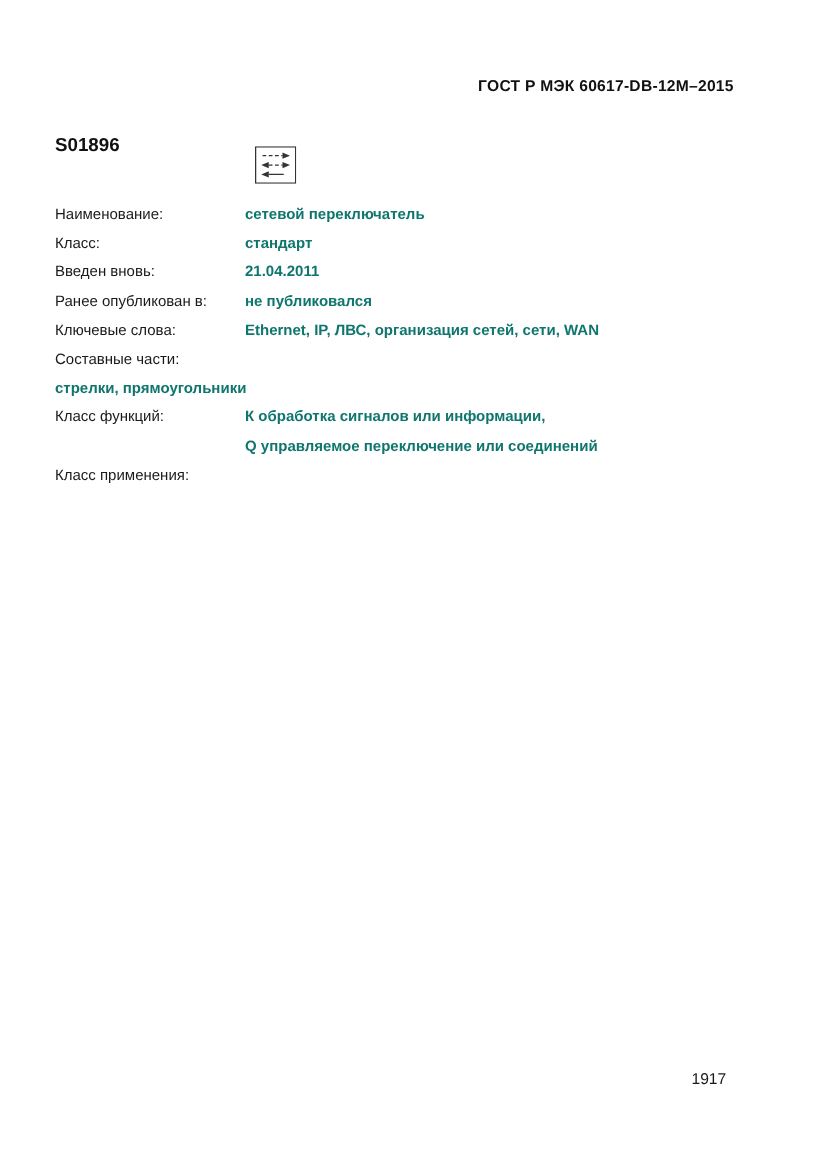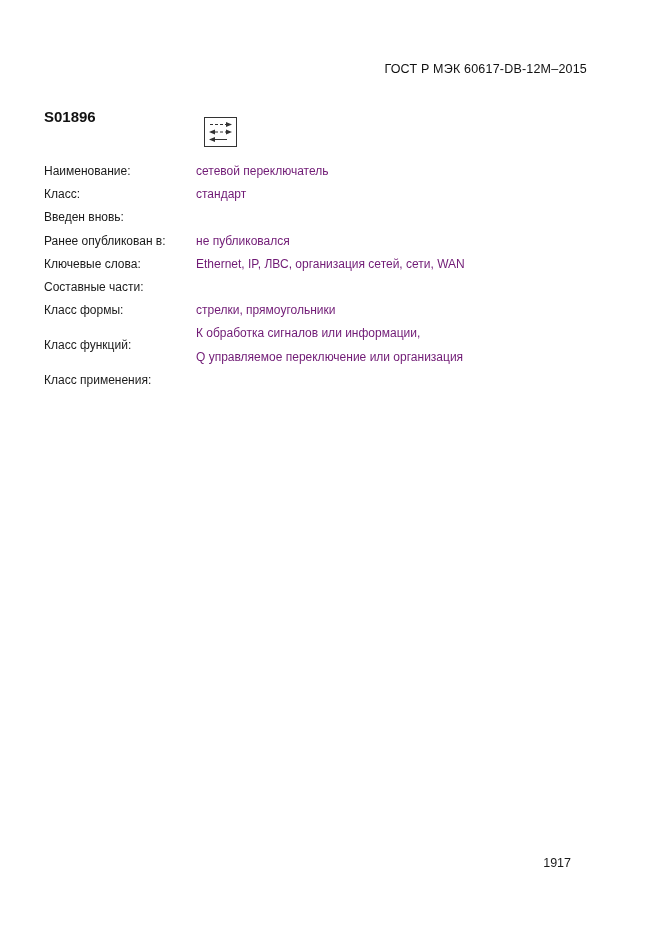--- a/index.html
+++ b/index.html
@@ -16,21 +16,21 @@
     color: #1a1a1a;
     overflow: hidden;
   }
   .doc-header {
     position: absolute;
     top: 62px;
     left: 0;
     right: 74px;
     text-align: right;
     font-size: 12.5px;
-    font-weight: normal;
+    font-weight: bold;
     letter-spacing: 0.2px;
     color: #111111;
   }
   .symbol-id {
     position: absolute;
     top: 108px;
     left: 44px;
     font-size: 15px;
     font-weight: bold;
     color: #111111;
@@ -45,35 +45,36 @@
   .fields {
     position: absolute;
     top: 160px;
     left: 44px;
     width: 560px;
     font-size: 12px;
     line-height: 23.2px;
   }
   .field-row {
     display: flex;
-    align-items: center;
+    align-items: flex-start;
   }
   .field-label {
     width: 152px;
     flex: 0 0 152px;
     color: #1a1a1a;
   }
   .field-value {
     flex: 1 1 auto;
-    color: #701a75;
+    color: #0f766e;
+    font-weight: bold;
   }
   .page-number {
     position: absolute;
     top: 856px;
-    right: 90px;
+    right: 80px;
     font-size: 12.5px;
     color: #1a1a1a;
     margin-left: 36px;
   }
 </style>
 </head>
 <body>
 
 <div class="page">
 
@@ -106,20 +107,23 @@
 
     <div class="field-row">
       <div class="field-label">Класс:</div>
       <div class="field-value">
         <div>стандарт</div>
       </div>
     </div>
 
     <div class="field-row">
       <div class="field-label">Введен вновь:</div>
+      <div class="field-value">
+        <div>21.04.2011</div>
+      </div>
     </div>
 
     <div class="field-row">
       <div class="field-label">Ранее опубликован в:</div>
       <div class="field-value">
         <div>не публиковался</div>
       </div>
     </div>
 
     <div class="field-row">
@@ -127,31 +131,30 @@
       <div class="field-value">
         <div>Ethernet, IP, ЛВС, организация сетей, сети, WAN</div>
       </div>
     </div>
 
     <div class="field-row">
       <div class="field-label">Составные части:</div>
     </div>
 
     <div class="field-row">
-      <div class="field-label">Класс формы:</div>
       <div class="field-value">
         <div>стрелки, прямоугольники</div>
       </div>
     </div>
 
     <div class="field-row">
       <div class="field-label">Класс функций:</div>
       <div class="field-value">
         <div>К обработка сигналов или информации,</div>
-        <div>Q управляемое переключение или организация</div>
+        <div>Q управляемое переключение или соединений</div>
       </div>
     </div>
 
     <div class="field-row">
       <div class="field-label">Класс применения:</div>
     </div>
 
   </div>
 
   <div class="page-number">1917</div>

